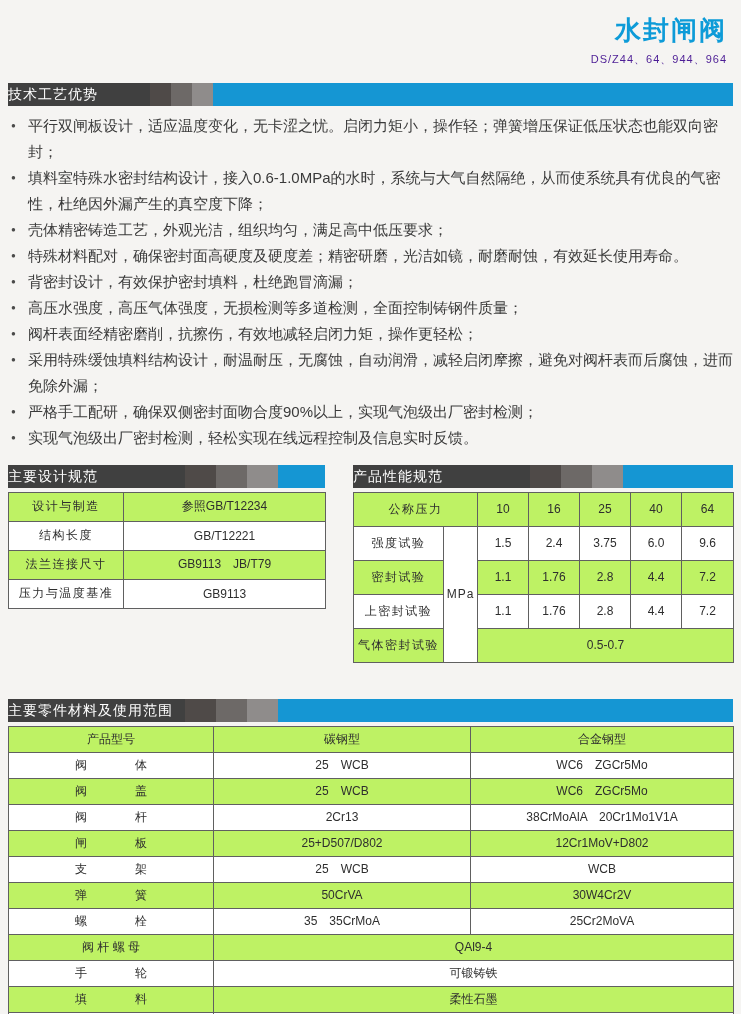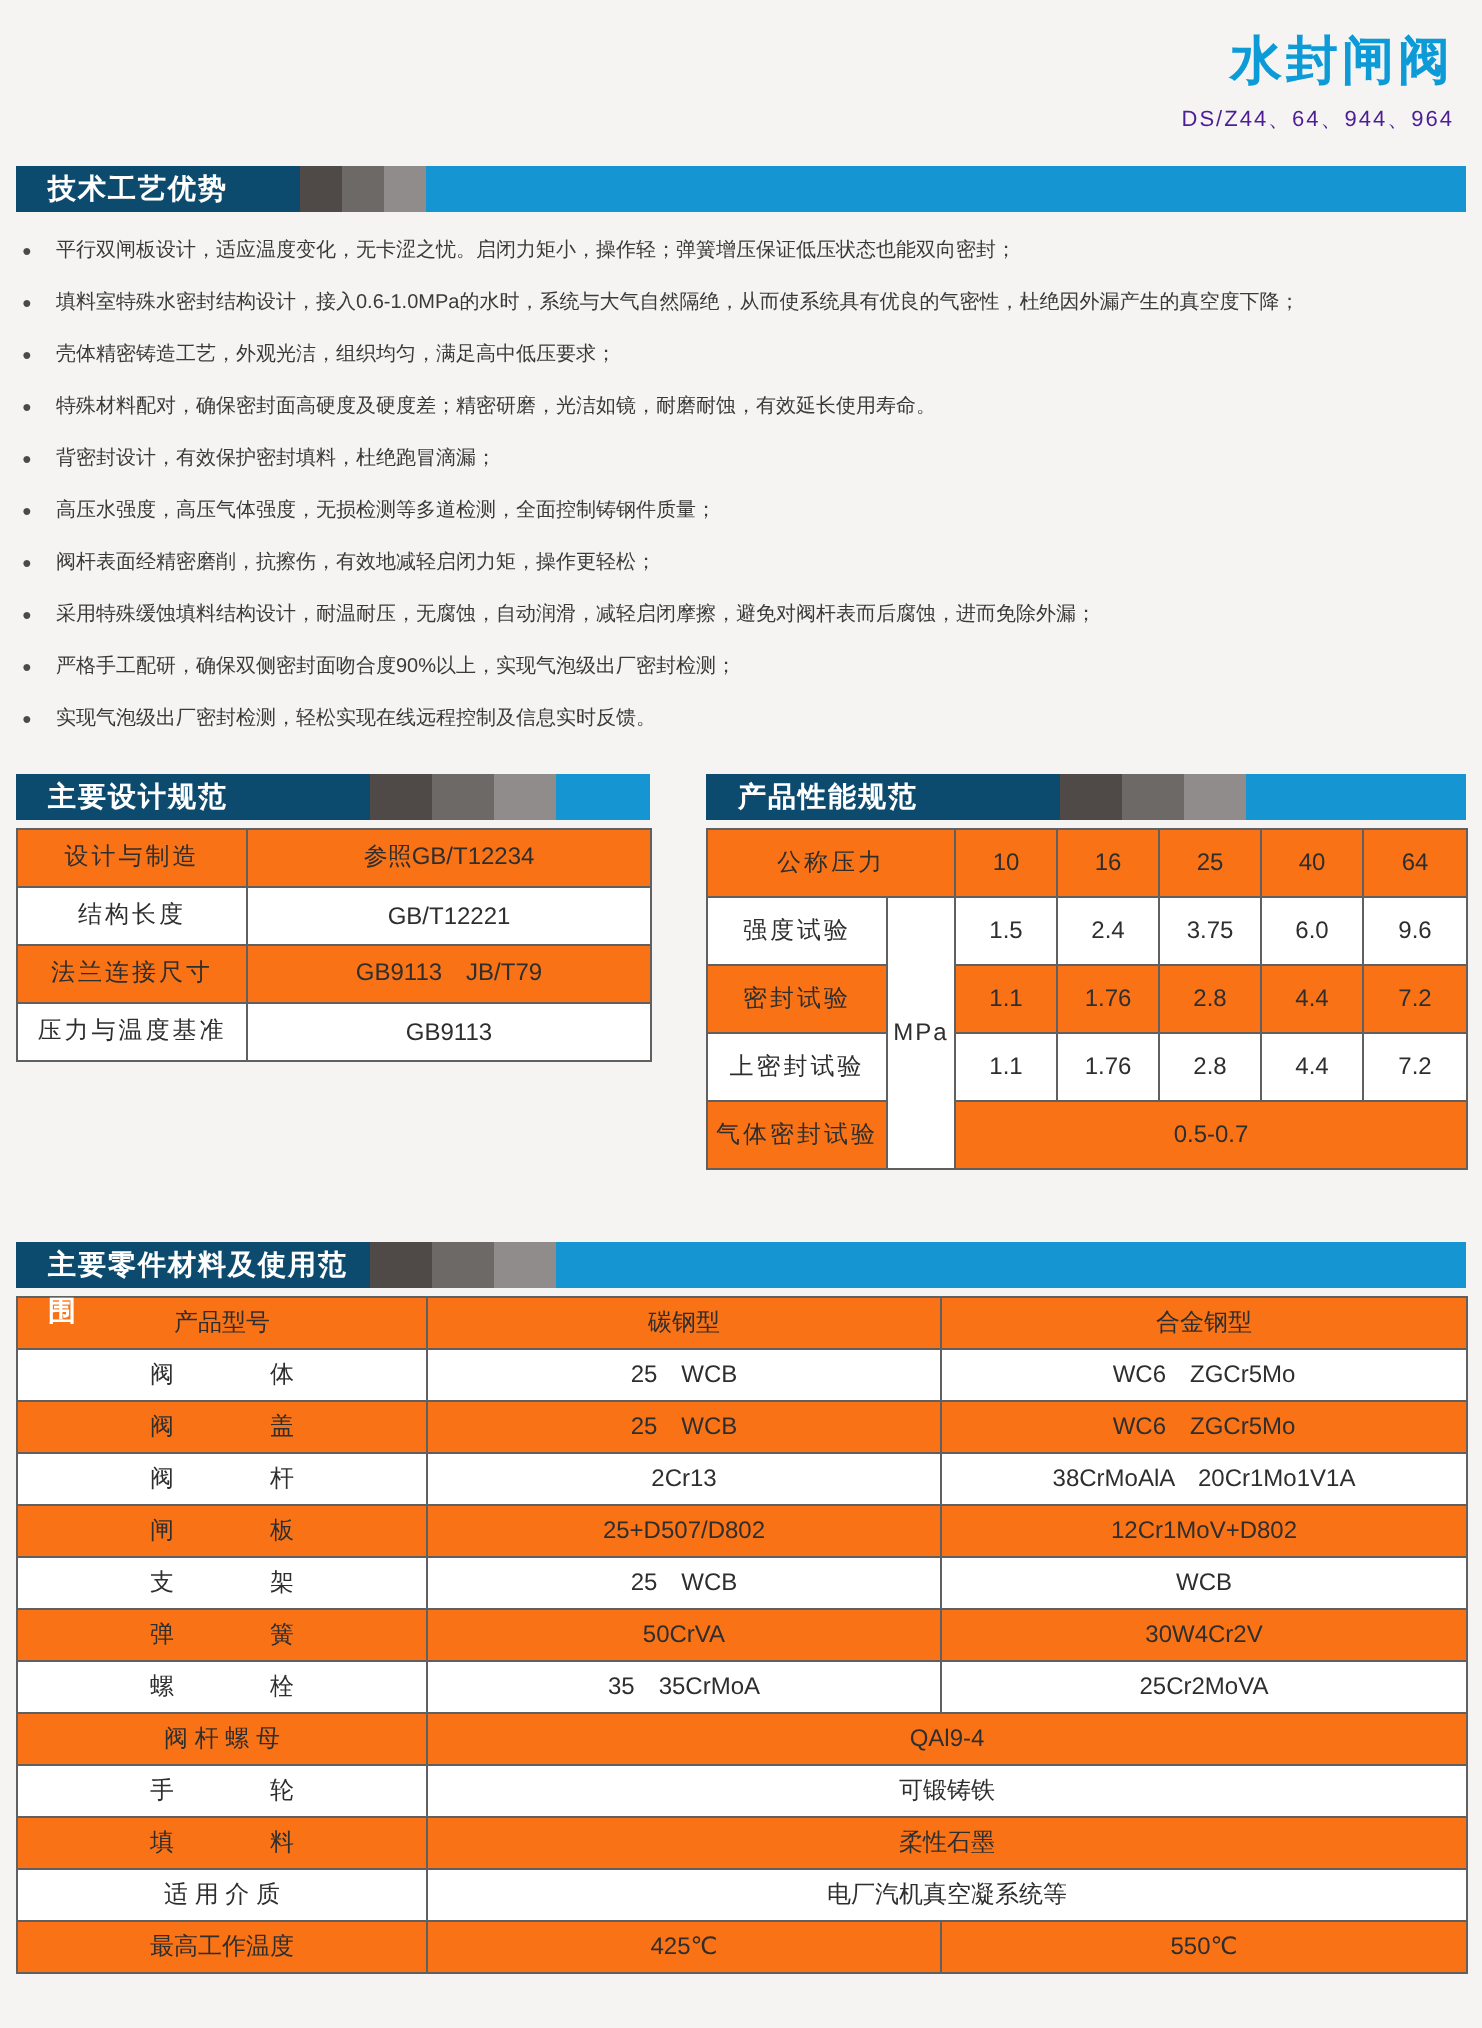--- a/index.html
+++ b/index.html
@@ -16,55 +16,55 @@
   .doc-header{text-align:right;padding:16px 6px 0 0;}
   .doc-title{
     font-size:26px;font-weight:bold;color:#0d9bd8;
     letter-spacing:2px;margin:0;line-height:1.1;
   }
   .doc-subtitle{font-size:11px;color:#4c1d95;margin-top:7px;letter-spacing:1px;}
 
   
   .section-bar{display:flex;height:23px;margin-top:0;}
   .section-bar .bar-label{
-    background:#0c4a6e;color:#fff;font-weight:bold;
-    font-size:14px;line-height:23px;padding-left:16px;
+    background:#404040;color:#fff;font-weight:normal;
+    font-size:14px;line-height:23px;padding-left:0;
     letter-spacing:1px;flex:none;box-sizing:border-box;
   }
   .section-bar .g1{flex:none;background:#4f4a48;}
   .section-bar .g2{flex:none;background:#6d6967;}
   .section-bar .g3{flex:none;background:#8f8c8b;}
   .section-bar .bar-blue{flex:1;background:#1596d3;}
   .bar-top{margin-top:16px;}
   .bar-top .bar-label{width:142px;}
   .bar-top .g1,.bar-top .g2,.bar-top .g3{width:21px;}
   .bar-design .bar-label,.bar-perf .bar-label,.bar-materials .bar-label{width:177px;}
   .bar-design .g1,.bar-design .g2,.bar-design .g3,
   .bar-perf .g1,.bar-perf .g2,.bar-perf .g3,
   .bar-materials .g1,.bar-materials .g2,.bar-materials .g3{width:31px;}
 
   
   .bullets{list-style:none;margin:7px 0 0 0;padding:0;}
   .bullets li{
     position:relative;padding-left:20px;
-    font-size:10px;line-height:26px;color:#3a3a3a;
+    font-size:15px;line-height:26px;color:#3a3a3a;
   }
   .bullets li::before{
     content:"●";position:absolute;left:3px;top:0;
     font-size:8px;color:#4a4a4a;
   }
 
   
   table{border-collapse:collapse;table-layout:fixed;}
   td{
     border:1px solid #606060;
     font-size:12px;text-align:center;vertical-align:middle;
     padding:0 2px;overflow:hidden;white-space:nowrap;
   }
-  .r-blue td{background:#f97316;}
+  .r-blue td{background:#bef264;}
   .r-white td{background:#ffffff;}
   td.lbl{letter-spacing:1.5px;}
 
   
   .two-col{display:flex;margin-top:14px;}
   .col-left{width:317px;flex:none;margin-right:28px;}
   .col-right{width:380px;flex:none;}
   .design-table{width:317px;margin-top:4px;}
   .design-table td{height:28px;}
   .perf-table{width:380px;margin-top:4px;}

